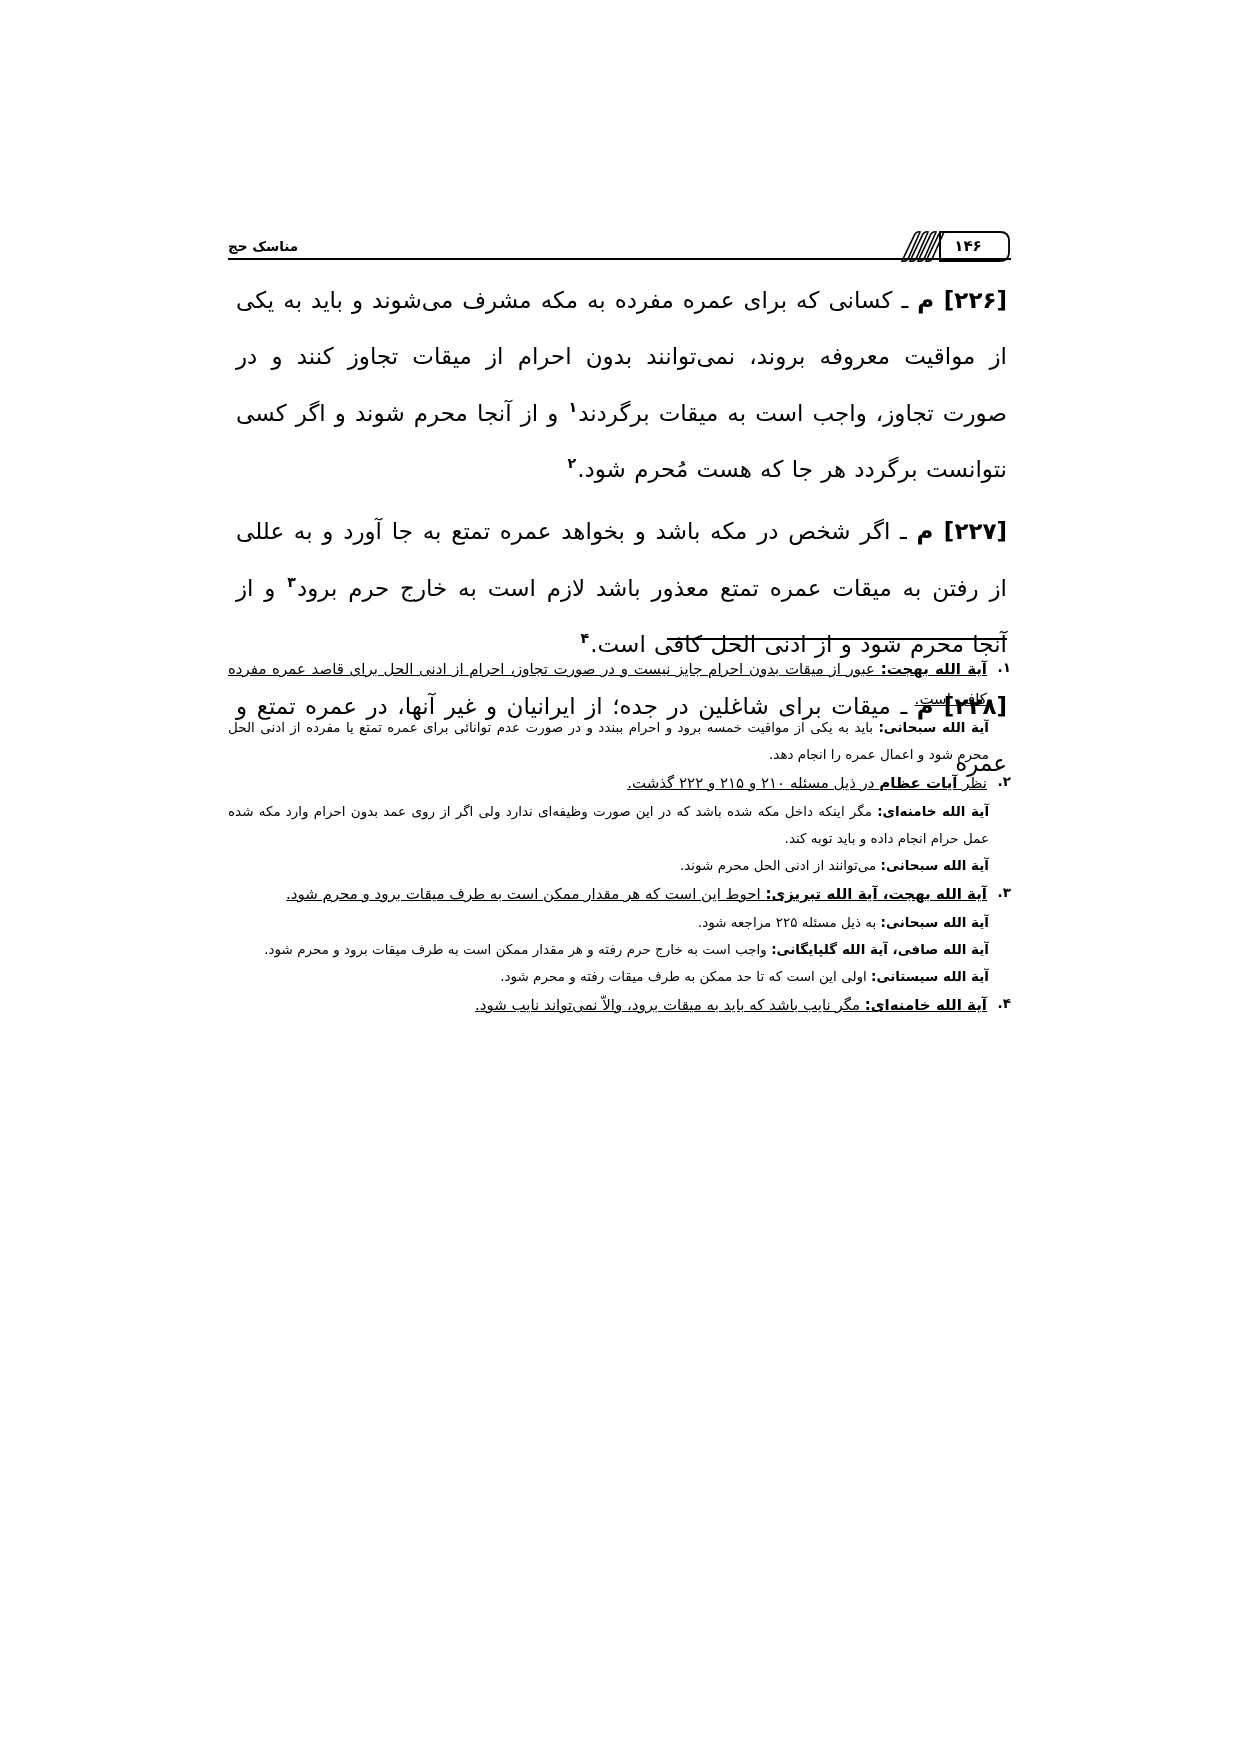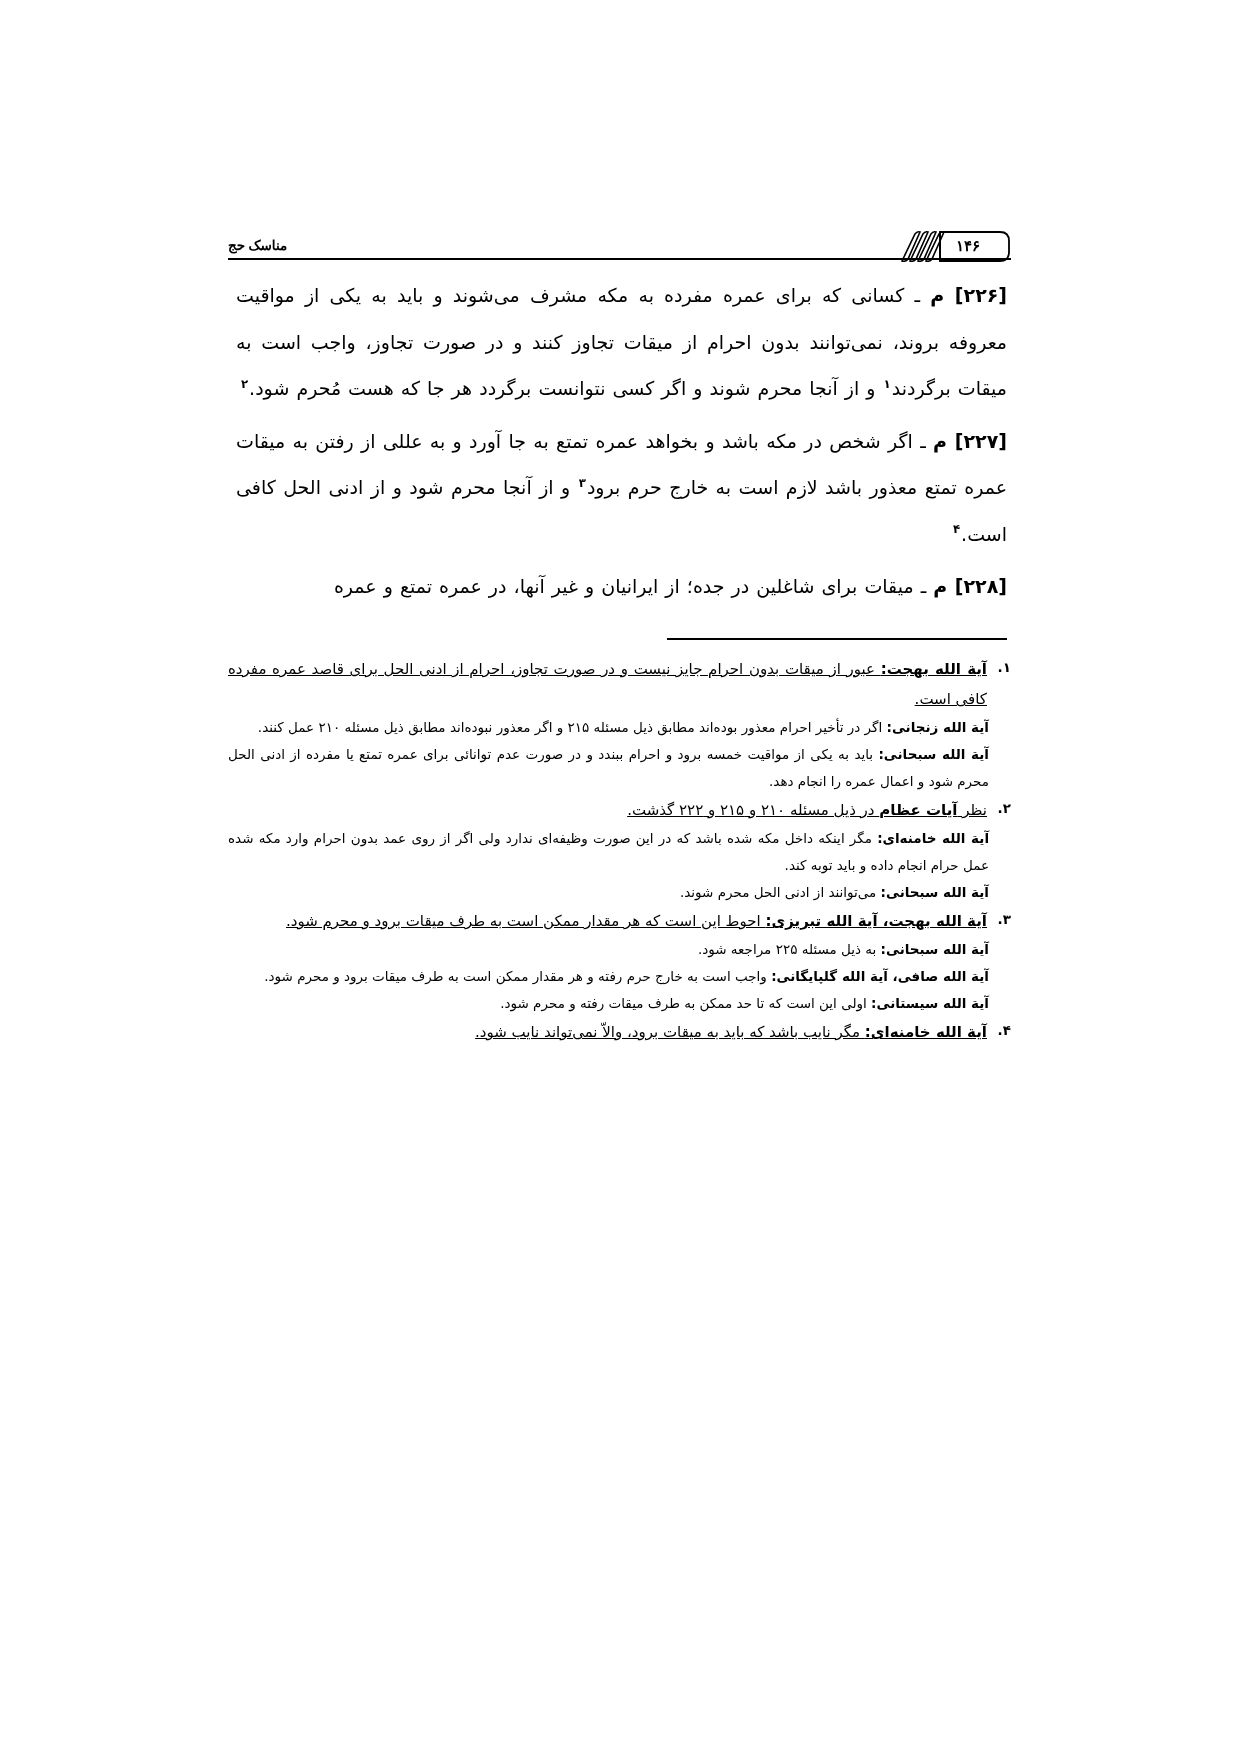--- a/index.html
+++ b/index.html
@@ -26,21 +26,20 @@
     background: #ffffff;
   }
 
   
   .header {
     position: absolute;
     right: 228px;
     left: 228px;
     top: 218px;
     height: 42px;
-    font-family: Liberation Serif, serif;
   }
   .header-rule {
     position: absolute;
     left: 0;
     right: 0;
     bottom: 0;
     height: 0;
     border-bottom: 2.5px solid #000;
   }
   .header-title {
@@ -83,21 +82,21 @@
   
   .body-area {
     position: absolute;
     right: 232px;
     left: 232px;
     top: 272px;
     direction: rtl;
     text-align: justify;
   }
   .para {
-    font-size: 19px;
+    font-size: 23px;
     line-height: 2.45;
     text-align: justify;
     text-align-last: right;
     text-justify: inter-word;
     margin: 0 0 6px 4px;
     direction: rtl;
     word-spacing: 1px;
   }
   .para .num {
     font-weight: 700;
@@ -228,23 +227,20 @@
 
   <div class="footnotes">
 
     <div class="fn-item">
       <div class="fn-marker">۱.</div>
       <div class="fn-body">
         <b class="auth">آیة الله بهجت:</b><span> عبور از میقات بدون احرام جایز نیست و در صورت تجاوز، احرام از ادنی الحل برای قاصد عمره مفرده کافی است.</span>
       </div>
     </div>
     <div class="fn-sub">
-      <b class="auth">آیة الله زنجانی:</b><span> اگر در تأخیر احرام معذور بوده‌اند مطابق ذیل مسئله ۲۱۵ و اگر معذور نبوده‌اند مطابق ذیل مسئله ۲۱۰ عمل کنند.</span>
-    </div>
-    <div class="fn-sub">
       <b class="auth">آیة الله سبحانی:</b><span> باید به یکی از مواقیت خمسه برود و احرام ببندد و در صورت عدم توانائی برای عمره تمتع یا مفرده از ادنی الحل محرم شود و اعمال عمره را انجام دهد.</span>
     </div>
 
     <div class="fn-item">
       <div class="fn-marker">۲.</div>
       <div class="fn-body">
         <span>نظر </span><b class="bold">آیات عظام</b><span> در ذیل مسئله ۲۱۰ و ۲۱۵ و ۲۲۲ گذشت.</span>
       </div>
     </div>
     <div class="fn-sub">

